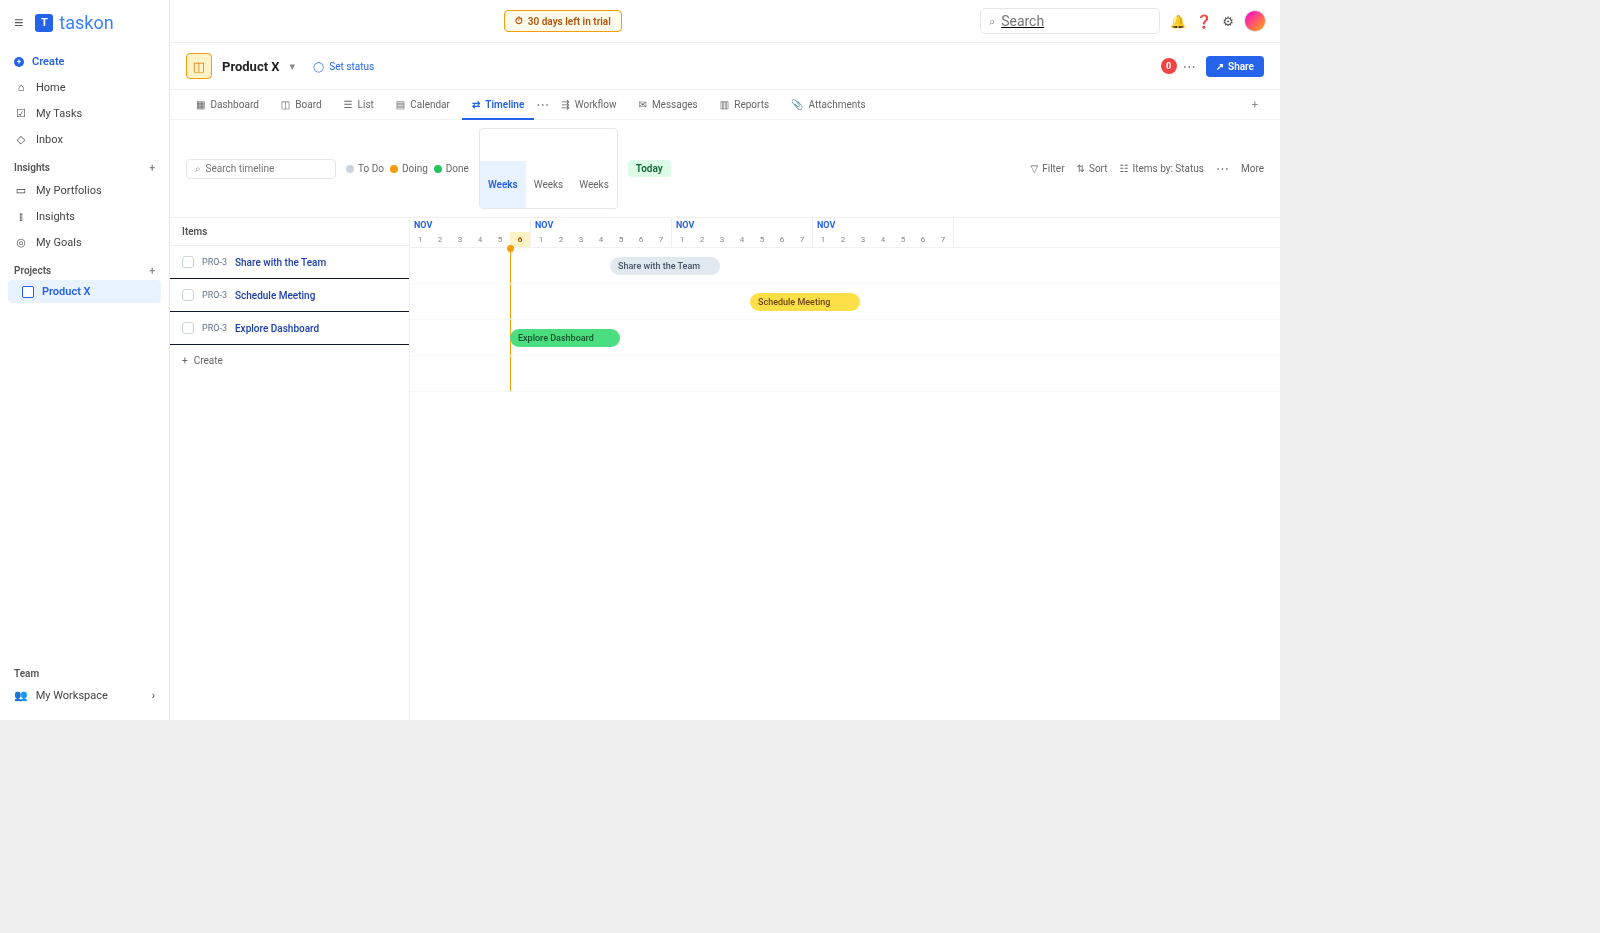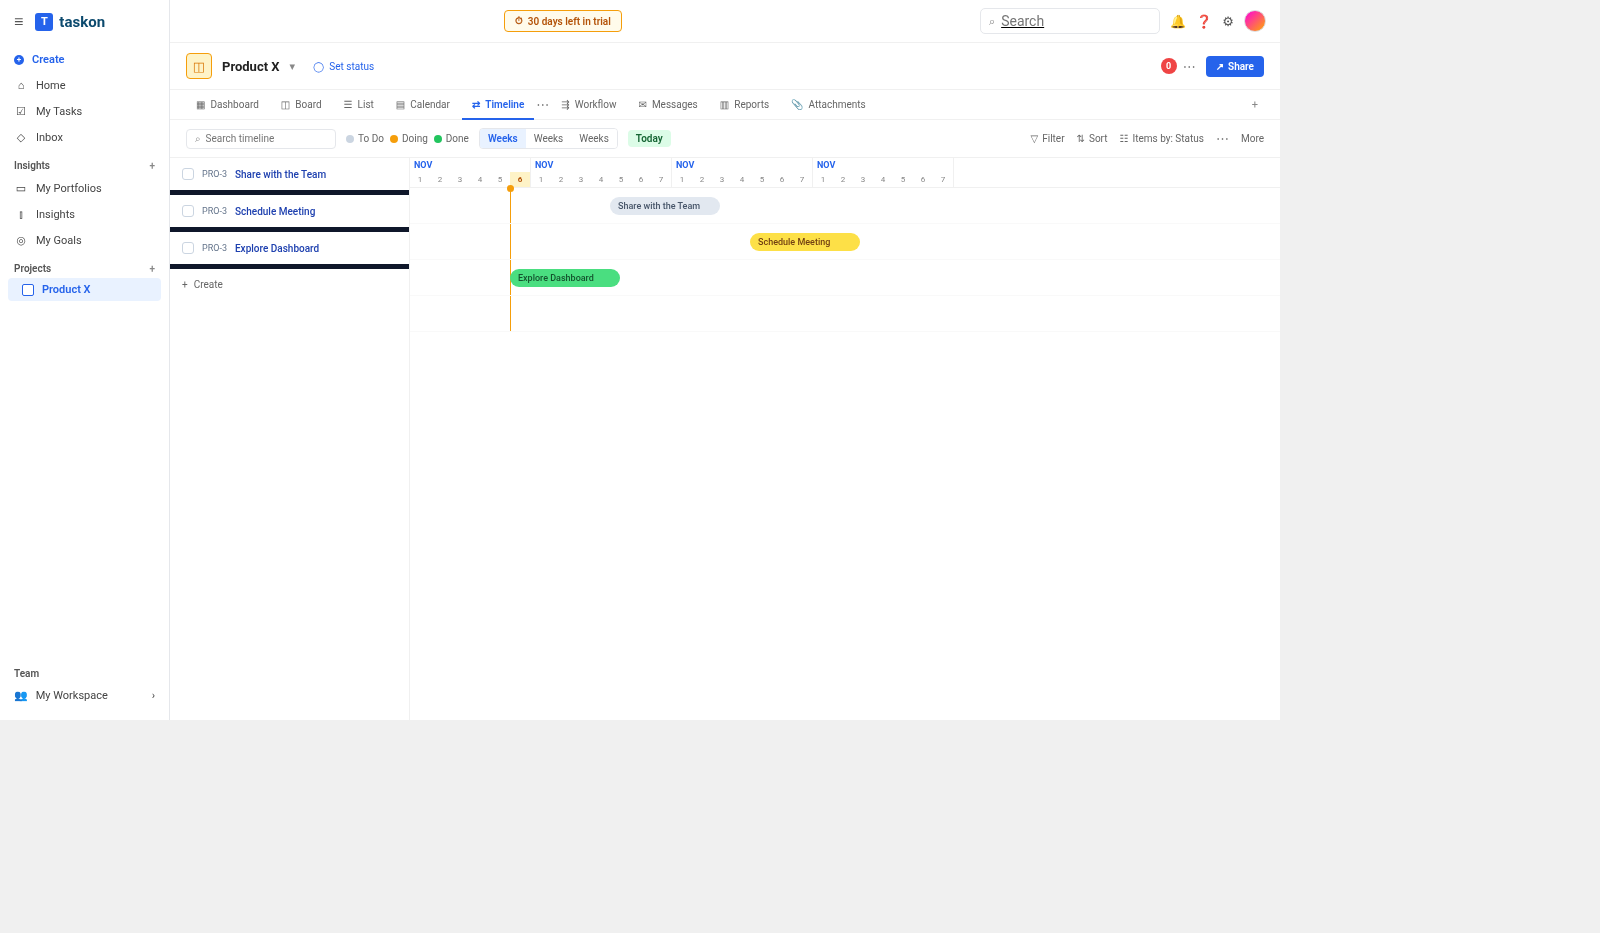--- a/index.html
+++ b/index.html
@@ -1,21 +1,21 @@
 <!DOCTYPE html>
 <html><head>
 <meta charset="utf-8">
 <style>
 * { box-sizing: border-box; margin: 0; padding: 0; font-family: -apple-system, BlinkMacSystemFont, 'Segoe UI', Roboto, sans-serif; }
 body { background: #f0f0f0; width: 1600px; height: 933px; overflow: hidden; }
 .app { display: flex; background: #fff; width: 1280px; height: 720px; font-size: 11px; color: #333; }
 .sidebar { width: 170px; border-right: 1px solid #e5e7eb; display: flex; flex-direction: column; padding: 12px 0; }
 .brand { display: flex; align-items: center; gap: 6px; padding: 0 14px 16px 14px; }
 .brand-logo { width: 18px; height: 18px; background: #2563eb; color: #fff; border-radius: 3px; display: flex; align-items: center; justify-content: center; font-weight: 700; font-size: 11px; }
-.brand-name { font-weight: 700; font-size: 15px; color: #0c4a6e; }
+.brand-name { font-weight: 400; font-size: 18px; color: #3b82f6; }
 .hamburger { font-size: 16px; margin-right: 6px; color: #555; cursor: pointer; }
 .nav-item { display: flex; align-items: center; gap: 8px; padding: 6px 14px; cursor: pointer; color: #444; font-size: 11px; }
 .nav-item.active { color: #2563eb; font-weight: 600; }
 .nav-item .ico { width: 14px; height: 14px; display: inline-flex; align-items: center; justify-content: center; }
 .create-dot { width: 10px; height: 10px; background: #2563eb; border-radius: 50%; color: #fff; font-size: 8px; line-height: 10px; text-align: center; }
 .section-label { font-size: 10px; font-weight: 600; color: #555; padding: 10px 14px 4px 14px; display: flex; justify-content: space-between; align-items: center; }
 .section-label .plus { color: #888; cursor: pointer; }
 .proj-item { display: flex; align-items: center; gap: 8px; padding: 5px 14px; cursor: pointer; font-size: 11px; color: #2563eb; background: #e9f2ff; border-radius: 4px; margin: 0 8px; font-weight: 600; }
 .proj-sq { width: 12px; height: 12px; background: #fff; border: 1.5px solid #2563eb; border-radius: 2px; }
 .team-item { display: flex; align-items: center; justify-content: space-between; padding: 6px 14px; cursor: pointer; color: #444; }
@@ -40,29 +40,29 @@
 .tab.active { color: #2563eb; font-weight: 600; border-bottom: 2px solid #2563eb; margin-bottom: -1px; }
 .tab-add { padding: 8px 6px; color: #888; cursor: pointer; }
 .tabs .right { margin-left: auto; display: flex; align-items: center; gap: 4px; }
 .toolbar { display: flex; align-items: center; gap: 10px; padding: 8px 16px; border-bottom: 1px solid #f0f0f0; font-size: 10px; }
 .tl-search { display: flex; align-items: center; gap: 5px; color: #888; border: 1px solid #e5e7eb; border-radius: 4px; padding: 3px 8px; width: 150px; }
 .tl-search input { border: none; outline: none; font-size: 10px; width: 100%; }
 .status-chips { display: flex; align-items: center; gap: 6px; }
 .chip { display: flex; align-items: center; gap: 4px; color: #666; cursor: pointer; }
 .chip-dot { width: 8px; height: 8px; border-radius: 50%; }
 .zoom-group { display: flex; border: 1px solid #e5e7eb; border-radius: 4px; overflow: hidden; }
-.zoom-btn { padding: 4px 8px; cursor: pointer; color: #666; background: #fff; }
+.zoom-btn { padding: 18px 8px; cursor: pointer; color: #666; background: #fff; margin-top: 32px; }
 .zoom-btn.active { background: #e9f2ff; color: #2563eb; font-weight: 600; }
 .today-btn { background: #dcfce7; color: #166534; padding: 3px 8px; border-radius: 4px; cursor: pointer; font-weight: 600; }
 .tool-right { margin-left: auto; display: flex; align-items: center; gap: 12px; color: #666; }
 .tool-act { display: flex; align-items: center; gap: 4px; cursor: pointer; }
 .content { display: flex; flex: 1; overflow: hidden; }
 .left-panel { width: 240px; border-right: 1px solid #f0f0f0; display: flex; flex-direction: column; }
 .panel-head { padding: 8px 12px; font-size: 10px; font-weight: 600; color: #555; border-bottom: 1px solid #f0f0f0; }
-.task-row { display: flex; align-items: center; gap: 8px; padding: 10px 12px; border-bottom: 5px solid #0f172a; font-size: 10px; cursor: pointer; }
+.task-row { display: flex; align-items: center; gap: 8px; padding: 10px 12px; border-bottom: 1px solid #0f172a; font-size: 10px; cursor: pointer; }
 .task-check { width: 12px; height: 12px; border: 1.5px solid #cbd5e1; border-radius: 3px; }
 .task-id { color: #64748b; font-size: 9px; }
 .task-name { color: #1e40af; font-weight: 500; }
 .create-row { display: flex; align-items: center; gap: 6px; padding: 10px 12px; color: #666; cursor: pointer; font-size: 10px; }
 .timeline { flex: 1; overflow: auto; position: relative; }
 .tl-header { display: flex; border-bottom: 1px solid #f0f0f0; position: sticky; top: 0; background: #fff; }
 .tl-block { display: flex; flex-direction: column; border-right: 1px solid #f0f0f0; }
 .tl-month { font-size: 9px; font-weight: 700; color: #2563eb; padding: 2px 4px; text-align: left; }
 .tl-days { display: flex; }
 .tl-day { width: 20px; text-align: center; font-size: 8px; color: #888; padding: 3px 0; }
@@ -261,20 +261,21 @@
             <span>☷</span>
             <span>Items by: Status</span>
           </div>
         <span class="dots">⋯</span>
         <span>More</span>
       </div>
     </div>
 
     <div class="content">
       <div class="left-panel">
+        <div class="panel-head">Items</div>
         <div class="task-row">
           <span class="task-check"></span>
           <span class="task-id">PRO-3</span>
           <span class="task-name">Share with the Team</span>
         </div>
         <div class="task-row">
           <span class="task-check"></span>
           <span class="task-id">PRO-3</span>
           <span class="task-name">Schedule Meeting</span>
         </div>

